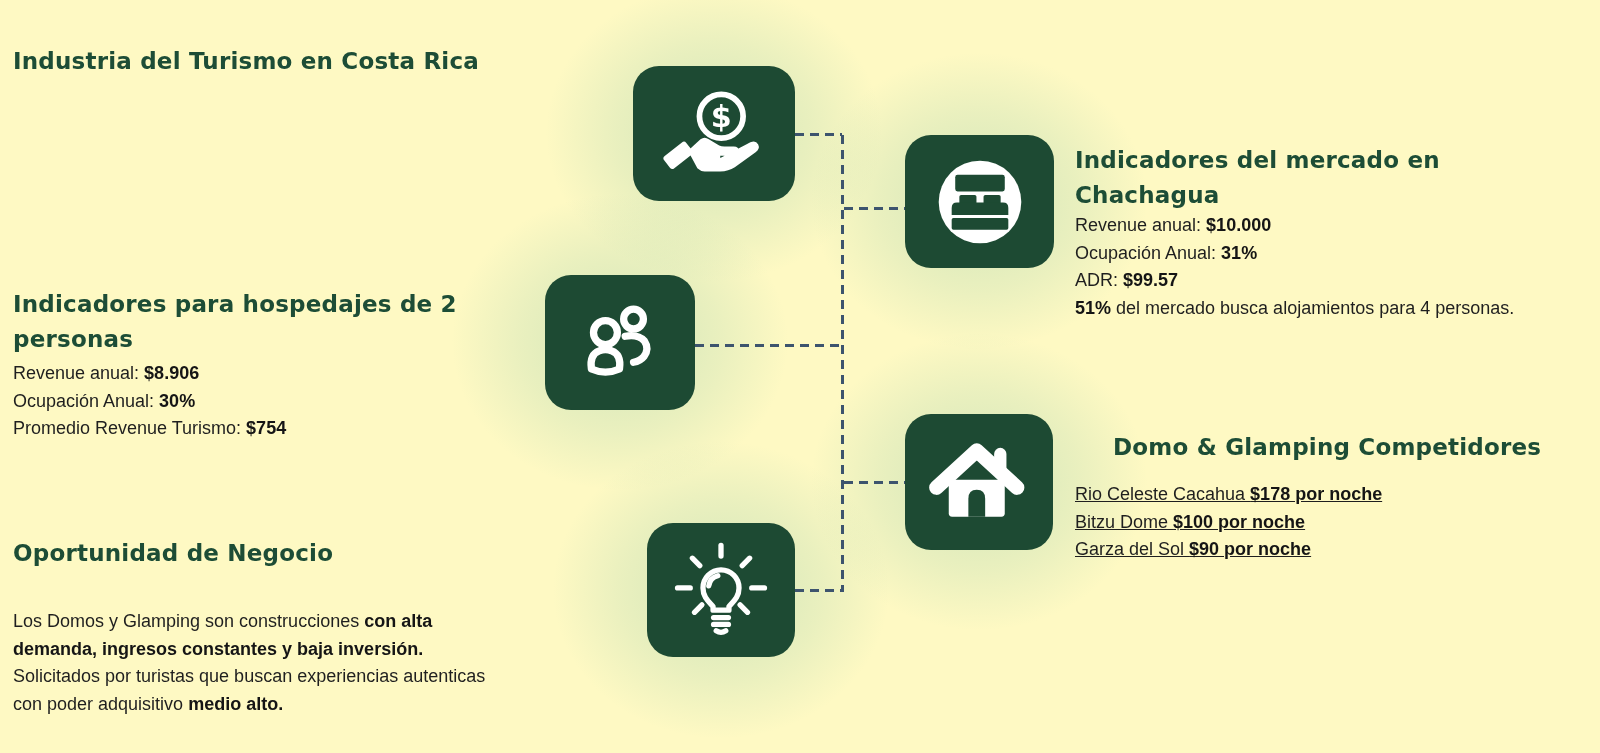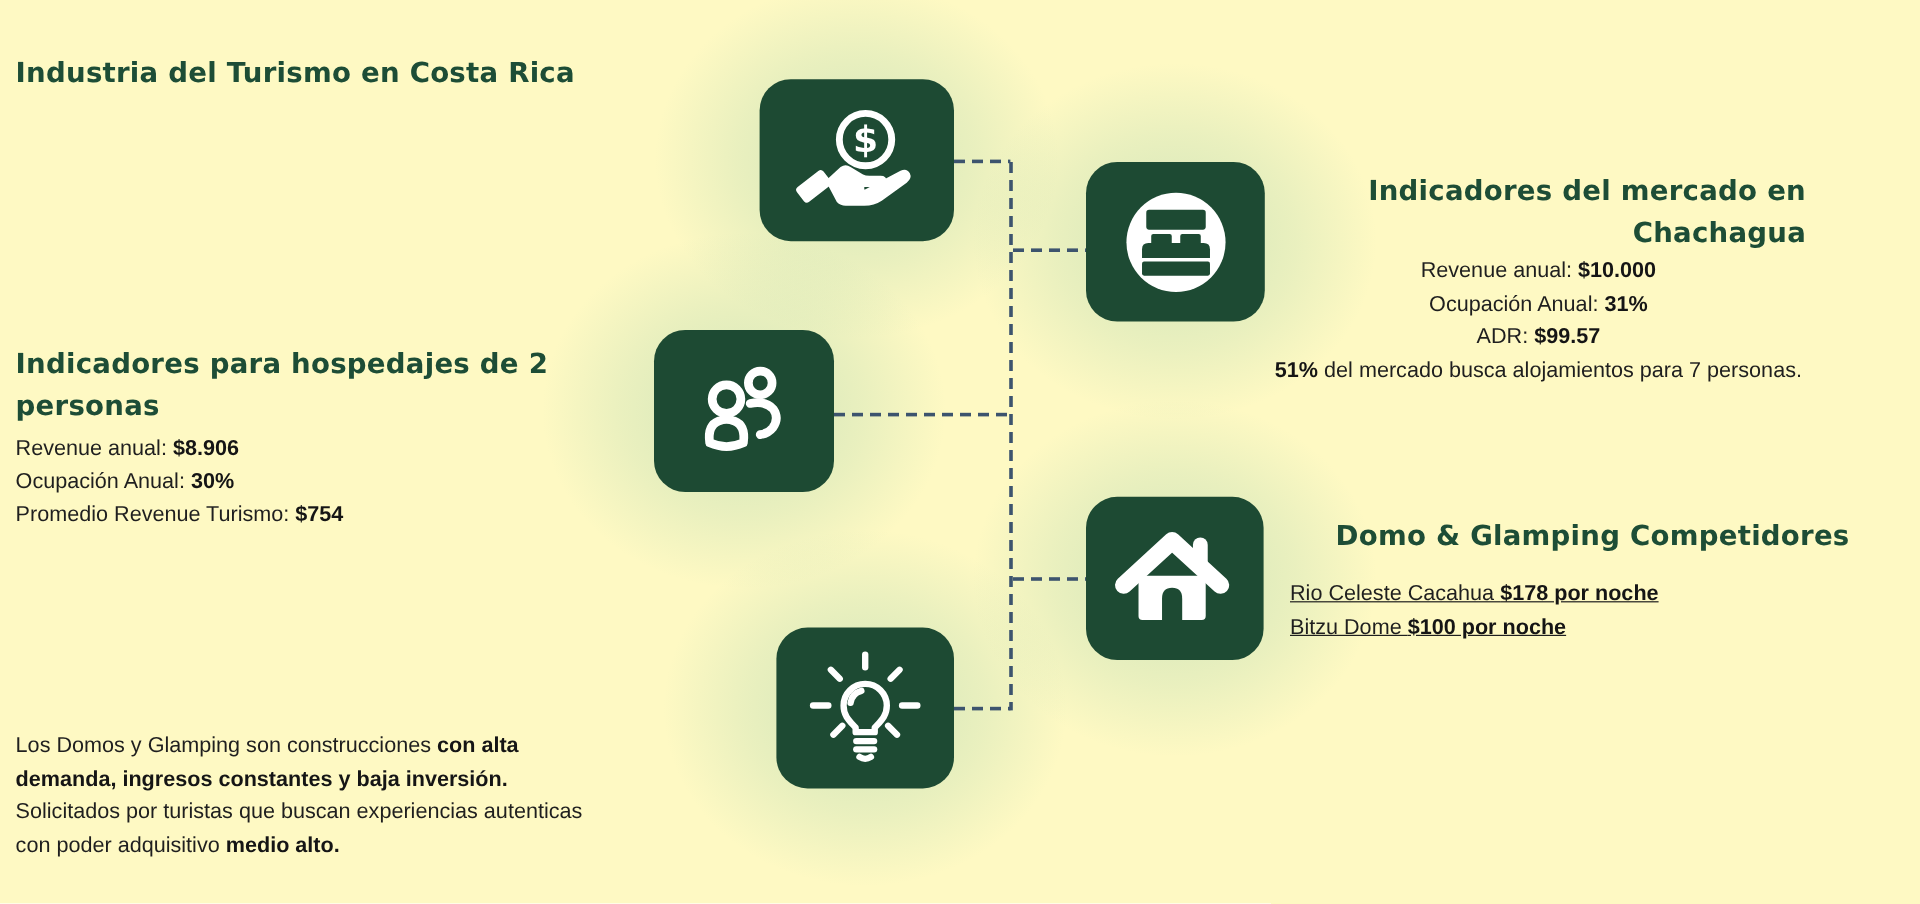--- a/index.html
+++ b/index.html
@@ -51,20 +51,21 @@
 
 
   <h2 class="heading" style="left:13px;top:268px;width:470px;">Indicadores para hospedajes de 2 personas</h2>
 
   <div class="body-text" style="left:13px;top:360px;">
     <div class="stat-line"><span>Revenue anual: </span><b>$8.906</b><span></span></div>
     <div class="stat-line"><span>Ocupación Anual: </span><b>30%</b><span></span></div>
     <div class="stat-line"><span>Promedio Revenue Turismo: </span><b>$754</b><span></span></div>
   </div>
 
+  <h2 class="heading" style="left:13px;top:517px;width:470px;">Oportunidad de Negocio</h2>
 
   <p class="body-text" style="left:13px;top:608px;width:478px;margin:0;"><span>Los Domos y Glamping son construcciones </span><b>con alta demanda, ingresos constantes y baja inversión.</b><span> Solicitados por turistas que buscan experiencias autenticas con poder adquisitivo </span><b>medio alto.</b></p>
 
   <div class="tile" style="left:633px;top:66px;width:162px;height:135px;">
     <svg width="118" height="104" viewBox="0 0 110 100">
       <circle cx="62" cy="33" r="21" fill="none" stroke="#ffffff" stroke-width="5.5"></circle>
       <text x="62" y="43" text-anchor="middle" fill="#ffffff" font-family="DejaVu Sans, sans-serif" font-size="29" font-weight="bold">$</text>
       <g fill="#ffffff">
         <rect x="7" y="63" width="27" height="15" rx="3" transform="rotate(-38 20.5 70.5)"></rect>
         <path d="M30 66 L42 55 Q46 52 50 55 L60 61 Q62 62 65 62 L74 62 Q79 62 79 66.5 Q79 71 74 71
@@ -121,29 +122,30 @@
     <svg width="112" height="112" viewBox="0 0 100 100">
       <g stroke="#ffffff" stroke-linecap="round" stroke-linejoin="round">
         <line x1="69" y1="25" x2="69" y2="42" stroke-width="11"></line>
         <rect x="23" y="48" width="50" height="33" rx="3" fill="#ffffff" stroke="none"></rect>
         <path d="M12 55 L48 22 L84 55" fill="none" stroke-width="13"></path>
       </g>
       <path d="M40.5 81 L40.5 65 Q40.5 57 48 57 Q55.5 57 55.5 65 L55.5 81 Z" fill="#1d4a33"></path>
     </svg>
   </div>
 
-  <h2 class="heading" style="left:1075px;top:124px;width:430px;text-align:right;">Indicadores del mercado en Chachagua</h2>
+  <h2 class="heading" style="left:1075px;top:124px;width:430px;">Indicadores del mercado en Chachagua</h2>
 
-  <div class="body-text" style="left:1022px;top:212px;width:520px;text-align:center;">
+  <div class="body-text" style="left:1075px;top:212px;width:520px;">
     <div class="stat-line"><span>Revenue anual: </span><b>$10.000</b><span></span></div>
     <div class="stat-line"><span>Ocupación Anual: </span><b>31%</b><span></span></div>
     <div class="stat-line"><span>ADR: </span><b>$99.57</b><span></span></div>
-    <div class="stat-line"><span></span><b>51%</b><span> del mercado busca alojamientos para 7 personas.</span></div>
+    <div class="stat-line"><span></span><b>51%</b><span> del mercado busca alojamientos para 4 personas.</span></div>
   </div>
 
   <h2 class="heading" style="left:1113px;top:411px;width:525px;">Domo &amp; Glamping Competidores</h2>
 
   <div class="body-text" style="left:1075px;top:481px;width:525px;text-decoration:underline;">
     <div class="stat-line"><span>Rio Celeste Cacahua </span><b>$178 por noche</b><span></span></div>
     <div class="stat-line"><span>Bitzu Dome </span><b>$100 por noche</b><span></span></div>
+    <div class="stat-line"><span>Garza del Sol </span><b>$90 por noche</b><span></span></div>
   </div>
 
 </div>
 
 </body></html>

